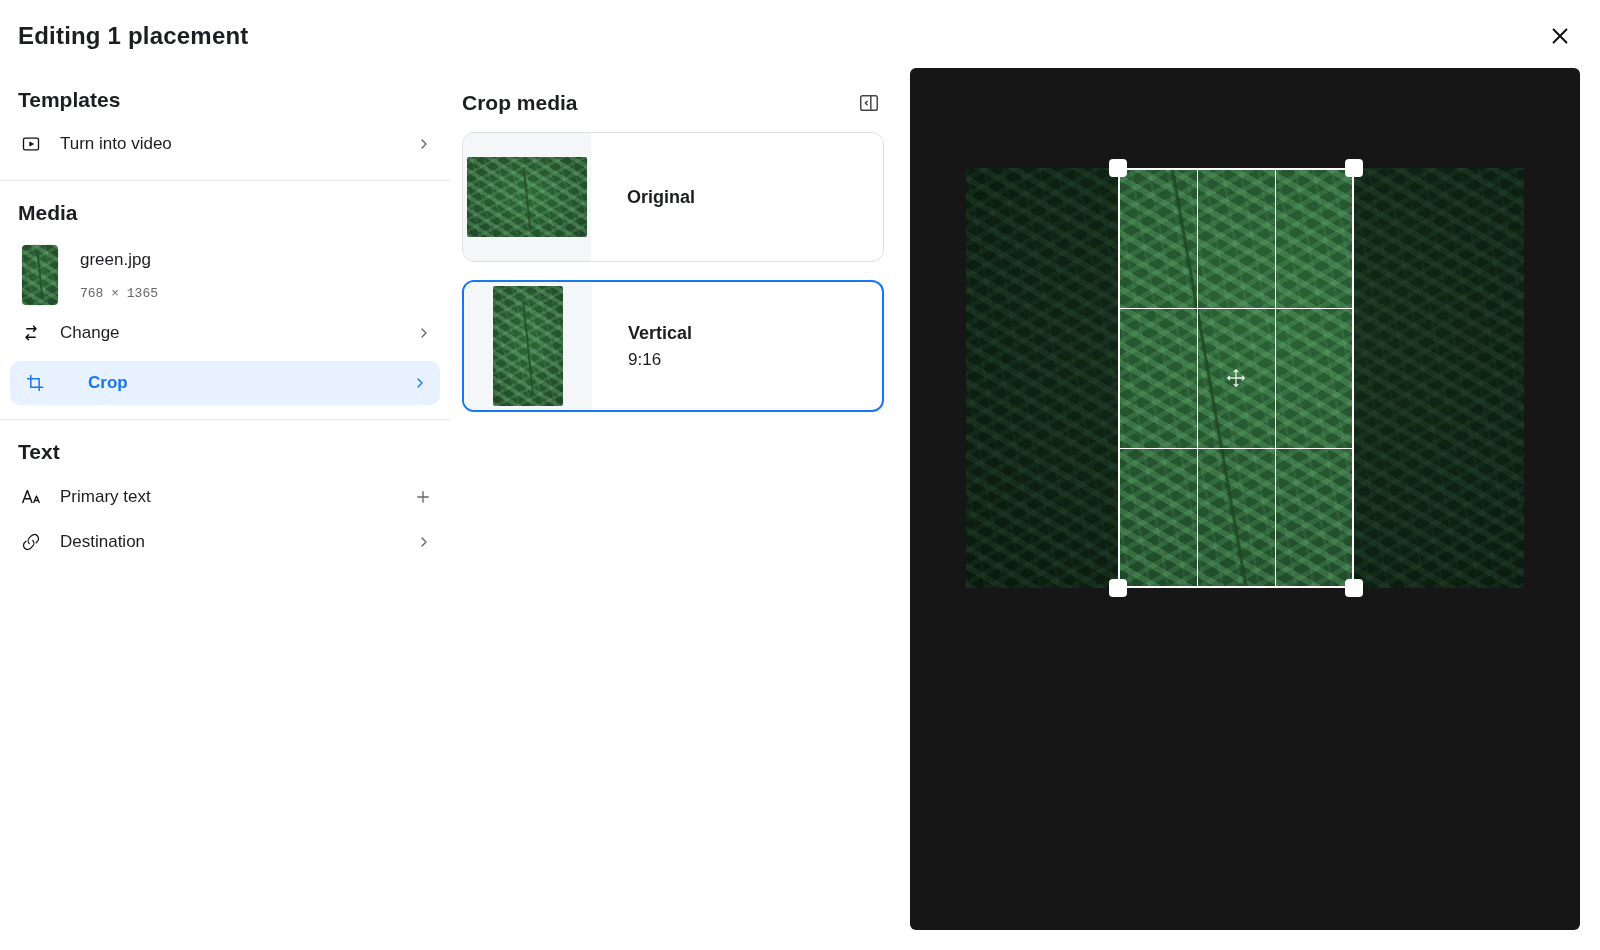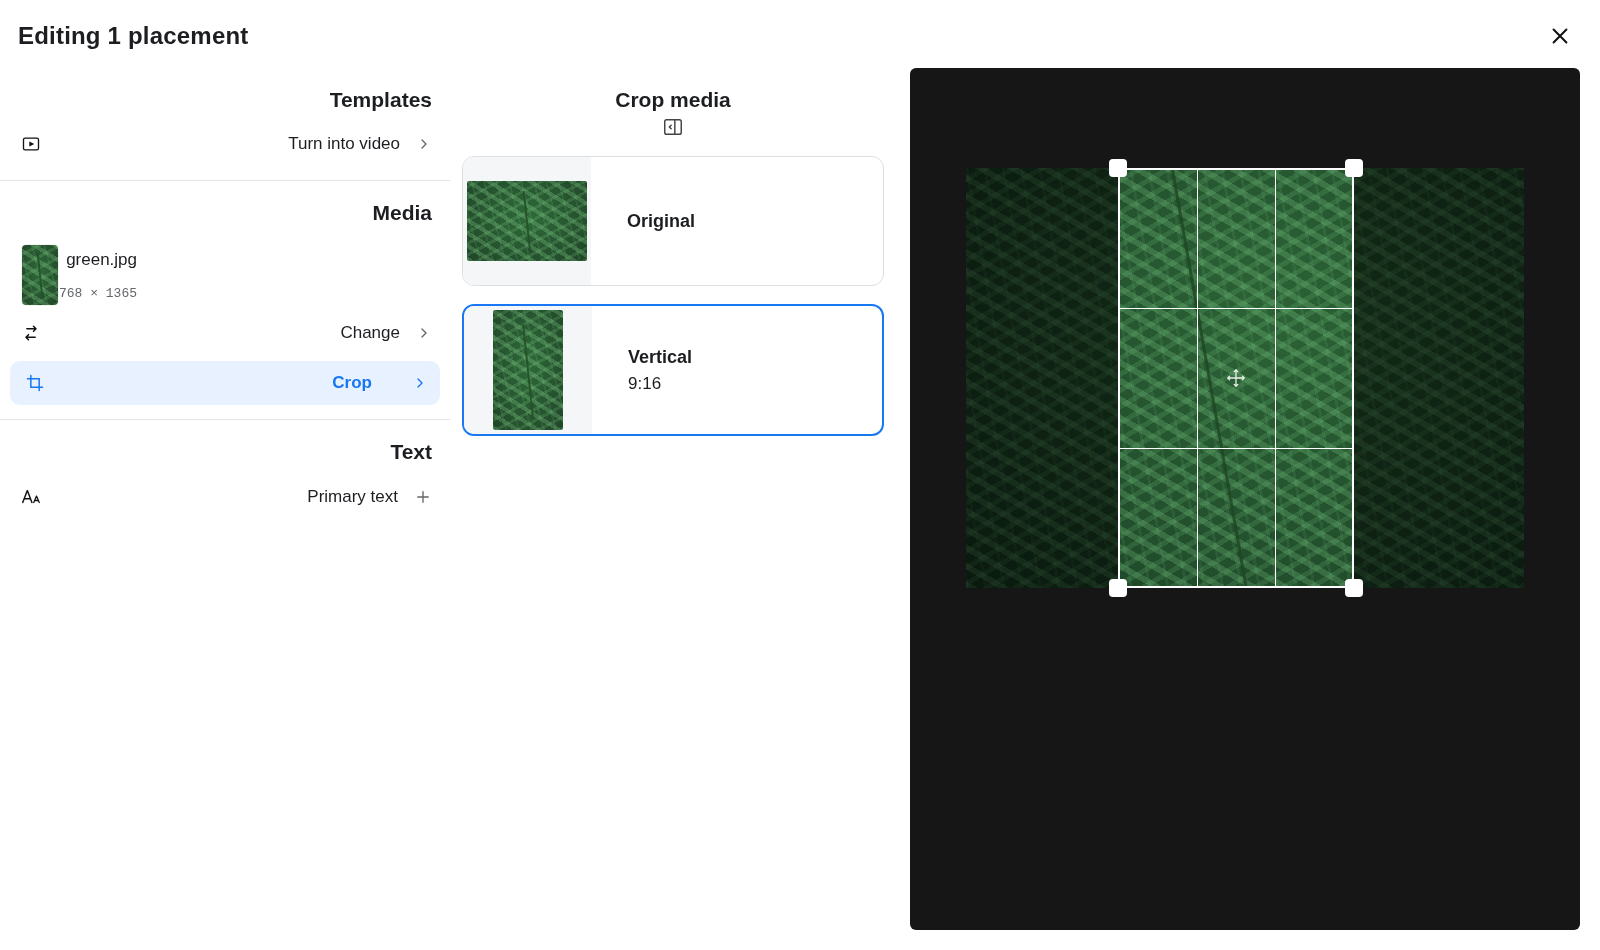--- a/index.html
+++ b/index.html
@@ -24,50 +24,50 @@
   .dlg-header {
     display: flex; align-items: center; justify-content: space-between;
     padding: 18px 22px 22px 18px;
   }
   .dlg-title { font-size: 24px; font-weight: 700; letter-spacing: .2px; }
   .dlg-close { width: 36px; height: 36px; display:flex;align-items:center;justify-content:center; cursor:pointer; color:#111; }
   .dlg-close svg { width: 22px; height: 22px; }
 
   
   .body { position:absolute; left:0; right:0; top:68px; bottom:0; display:flex; }
-  .sidebar { width: 450px; flex:0 0 450px;text-align:right; }
+  .sidebar { width: 450px; flex:0 0 450px; }
   .middle  { width: 440px; flex:0 0 440px; padding-left: 6px; }
   .preview { flex:1 1 auto; display:flex; padding: 0 20px 20px 20px; }
 
   
   .section-head { font-size: 21px; font-weight: 700; padding: 20px 18px 10px 18px; }
   .section-head.first { padding-top: 20px; }
   .divider { height:1px; background: var(--hairline); margin: 14px 0 0 0; }
 
   .row {
     display:flex; align-items:center; gap: 16px;
     padding: 12px 18px; font-size: 17px; color: var(--text);
   }
   .row .icon { width: 26px; display:flex; align-items:center; justify-content:center; color:#111; }
   .row .label { flex:1 1 auto; }
   .row .chev  { color:#666; }
   .row.pill   { border-radius: 10px; margin: 6px 10px; padding: 12px 12px; }
   .row.pill.active { background: var(--accent-bg); color: var(--accent); gap: 40px; }
   .row.pill.active .icon, .row.pill.active .chev { color: var(--accent); }
 
-  .media-item { display:flex; align-items:center; gap:1px; padding: 10px 18px 6px 22px; }
+  .media-item { display:flex; align-items:center; gap:22px; padding: 10px 18px 6px 22px; }
   .media-thumb {
     width: 36px; height: 60px; border-radius: 4px;
     box-shadow: 0 0 0 1px rgba(0,0,0,.05);
   }
   .media-name { font-size: 17px; }
   .media-dims { font-size: 13px; color: var(--muted); margin-top: 16px; font-family: Liberation Mono, monospace; }
 
   
-  .middle-head { display:flex; align-items:center; justify-content:center; padding: 20px 6px 14px 6px; flex-direction: column; }
+  .middle-head { display:flex; align-items:center; justify-content:space-between; padding: 20px 6px 14px 6px; }
   .middle-title { font-size: 21px; font-weight: 700; }
   .middle-action { width:30px;height:30px;display:flex;align-items:center;justify-content:center;color:#444;cursor:pointer; }
 
   .crop-card {
     display:flex; align-items:center; gap: 36px;
     border: 1px solid #dcdfe4; border-radius: 12px; padding: 0;
     margin: 0 6px 18px 6px; overflow:hidden; cursor:pointer;
     background:#fff;
   }
   .crop-thumb-wrap { width:128px; height:128px; background:#f5f6f7; display:flex;align-items:center;justify-content:center; }
@@ -214,20 +214,33 @@
         <span class="icon">
           <svg width="22" height="22" viewBox="0 0 24 24">
               <path d="M3 18L8 5l5 13M4.6 14h6.8" fill="none" stroke="currentColor" stroke-width="1.6" stroke-linecap="round" stroke-linejoin="round"></path>
               <path d="M15 18l3-7 3 7M15.9 15.8h4.2" fill="none" stroke="currentColor" stroke-width="1.4" stroke-linecap="round" stroke-linejoin="round"></path>
             </svg>
         </span>
         <span class="label">Primary text</span>
         <span class="chev">
           <svg width="18" height="18" viewBox="0 0 24 24">
               <path d="M12 5v14M5 12h14" fill="none" stroke="currentColor" stroke-width="1.8" stroke-linecap="round"></path>
+            </svg>
+        </span>
+      </div>
+      <div class="row">
+        <span class="icon">
+          <svg width="20" height="20" viewBox="0 0 24 24">
+              <path d="M10 14a5 5 0 0 1 0-7l2-2a5 5 0 1 1 7 7l-1 1M14 10a5 5 0 0 1 0 7l-2 2a5 5 0 1 1-7-7l1-1" fill="none" stroke="currentColor" stroke-width="1.5" stroke-linecap="round"></path>
+            </svg>
+        </span>
+        <span class="label">Destination</span>
+        <span class="chev">
+          <svg width="16" height="16" viewBox="0 0 24 24">
+              <path d="M9 6l6 6-6 6" fill="none" stroke="currentColor" stroke-width="2" stroke-linecap="round" stroke-linejoin="round"></path>
             </svg>
         </span>
       </div>
 
     </div>
 
     <div class="middle">
       <div class="middle-head">
         <div class="middle-title">Crop media</div>
         <div class="middle-action">

